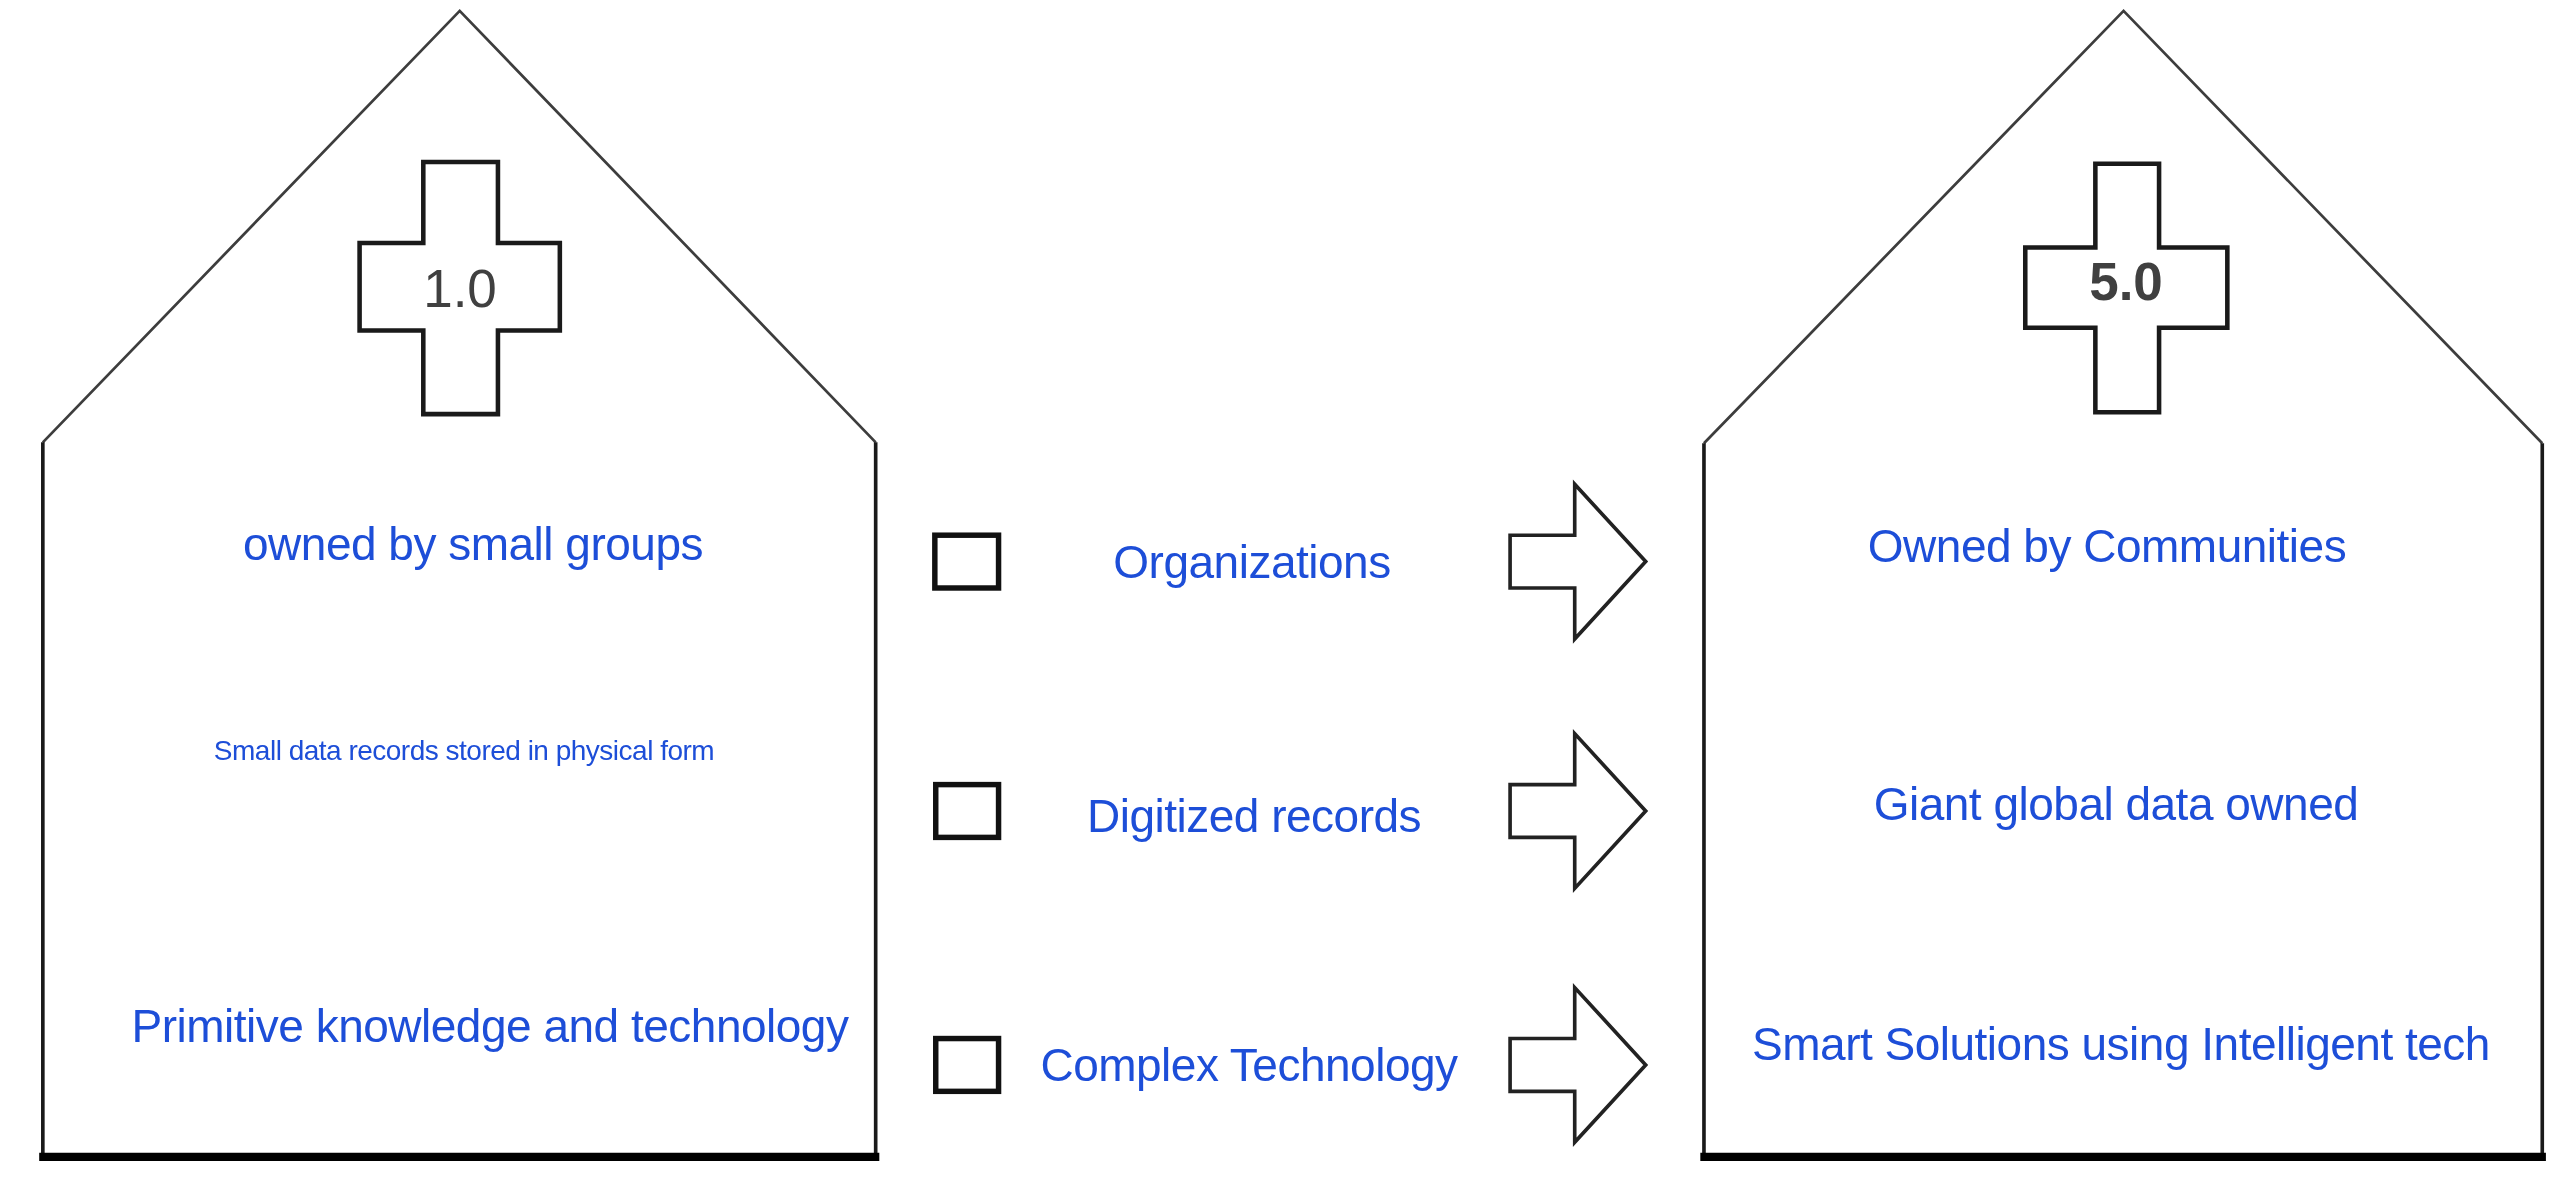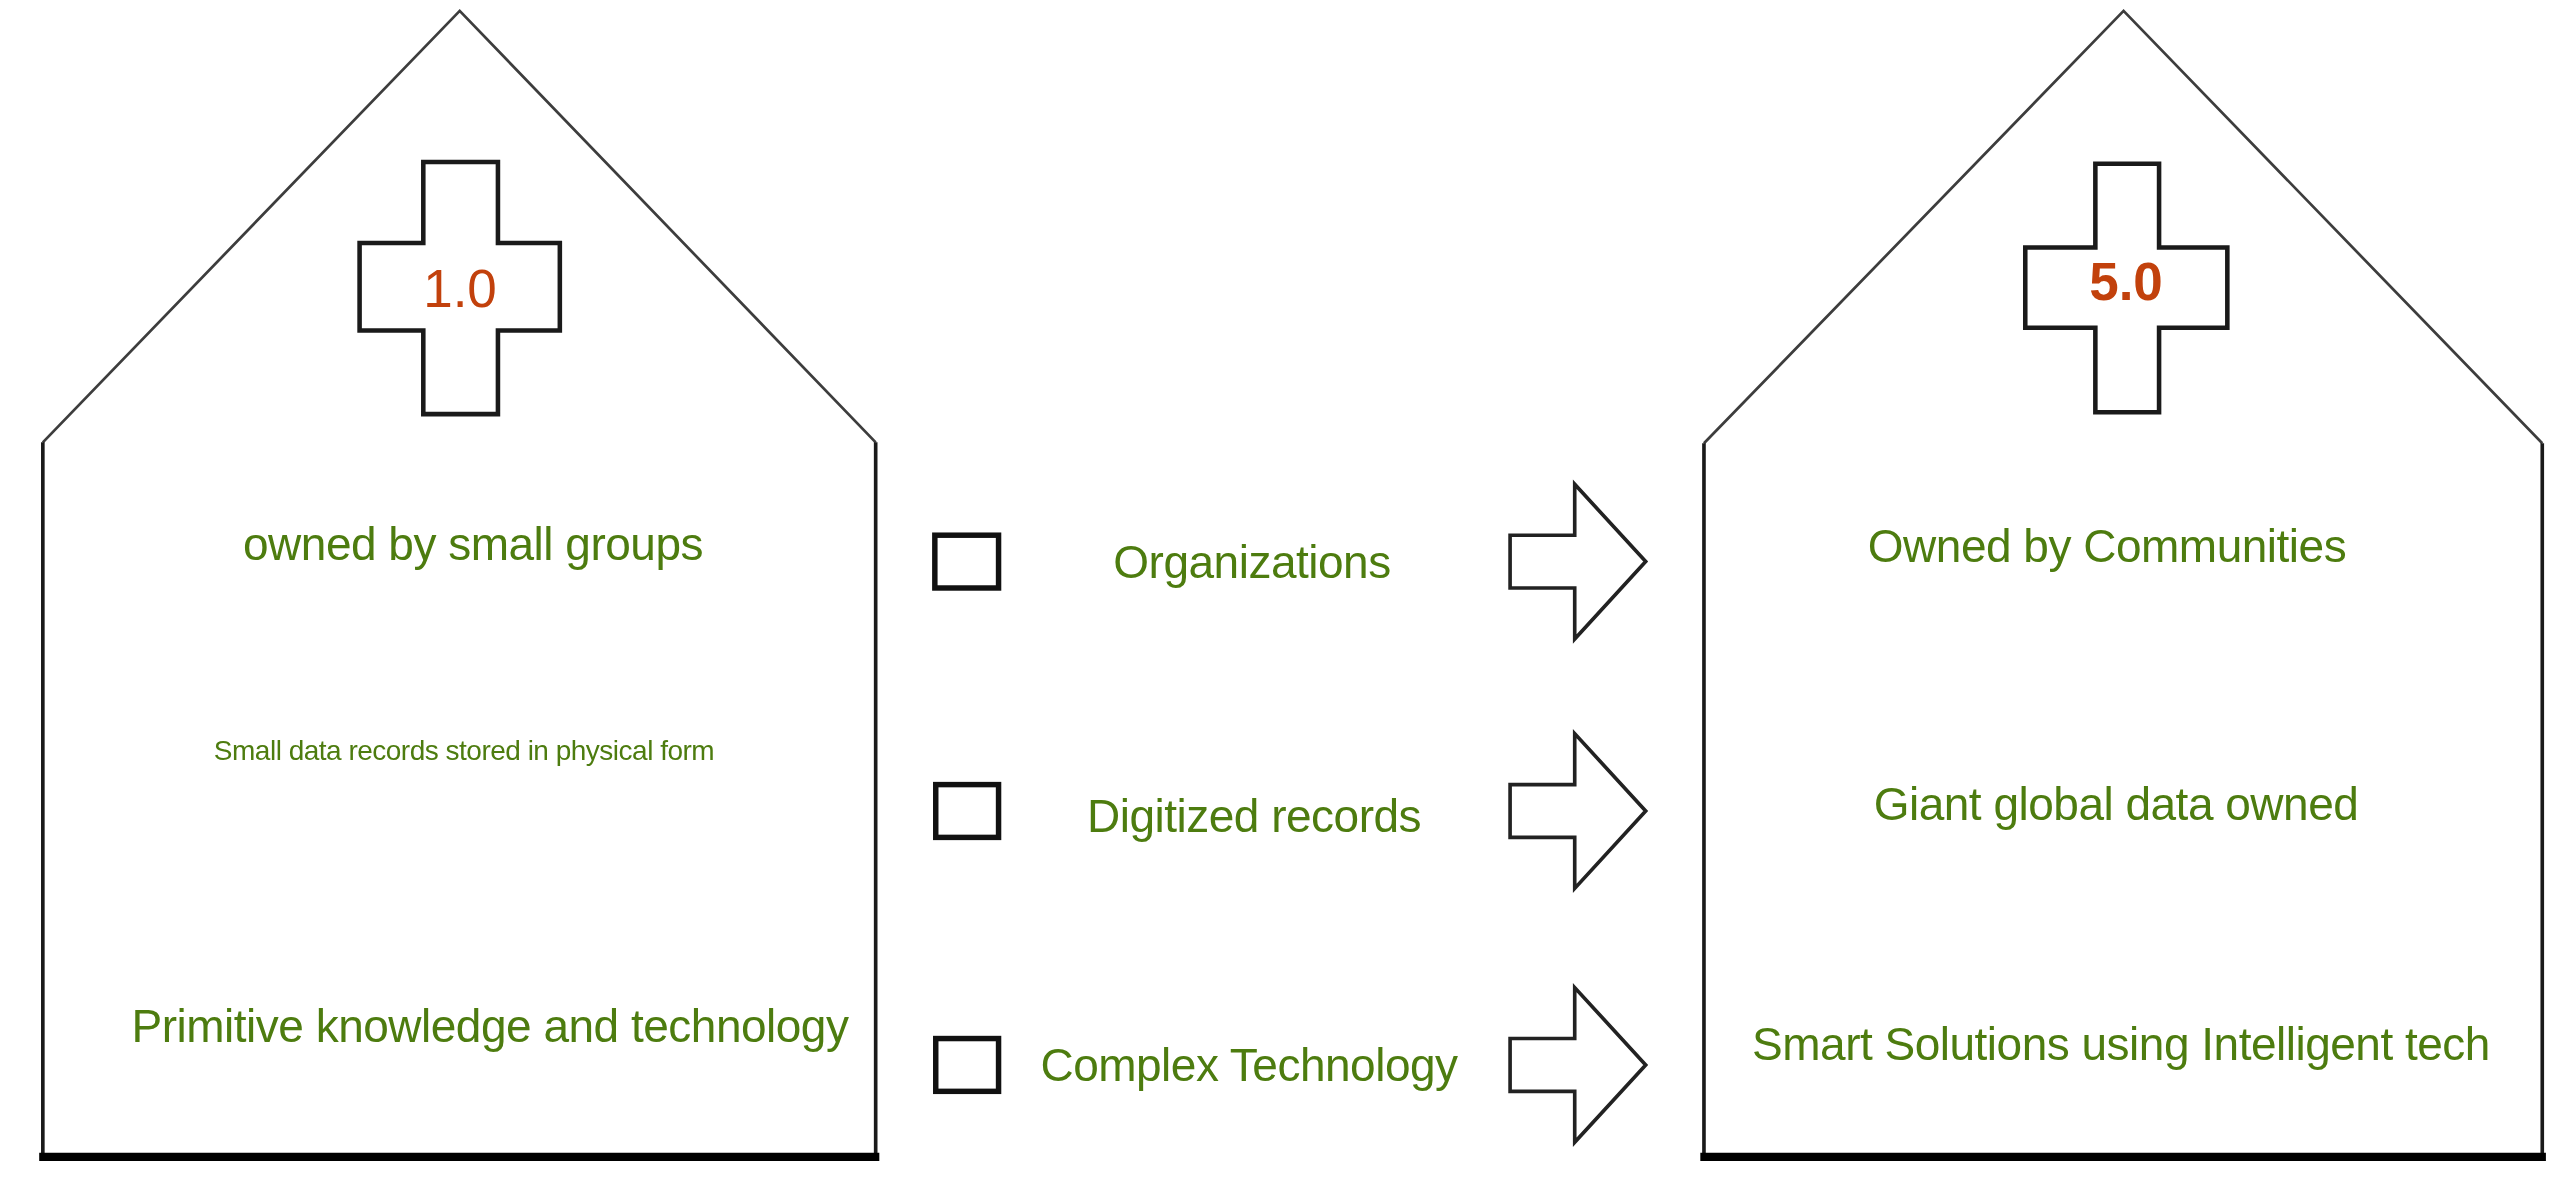--- a/index.html
+++ b/index.html
@@ -6,31 +6,31 @@
   body{
     width:2576px;height:1186px;position:relative;overflow:hidden;
     font-family:"Liberation Sans", sans-serif;
   }
   .stage{position:absolute;inset:0;}
   svg.shapes{position:absolute;left:0;top:0;}
   .lbl{
     position:absolute;
     transform:translate(-50%,-50%);
     white-space:nowrap;
-    color:#4d7c0f;
+    color:#1d4ed8;
     font-size:46px;
     letter-spacing:-0.5px;
     line-height:1;
   }
   .lbl.small{font-size:28px;}
   .cross-lbl{
     position:absolute;
     transform:translate(-50%,-50%);
     white-space:nowrap;
-    color:#c2410c;
+    color:#404040;
     font-size:53px;
     letter-spacing:0;
     line-height:1;
   }
 </style>
 </head>
 <body>
 
 <div class="stage">
 

